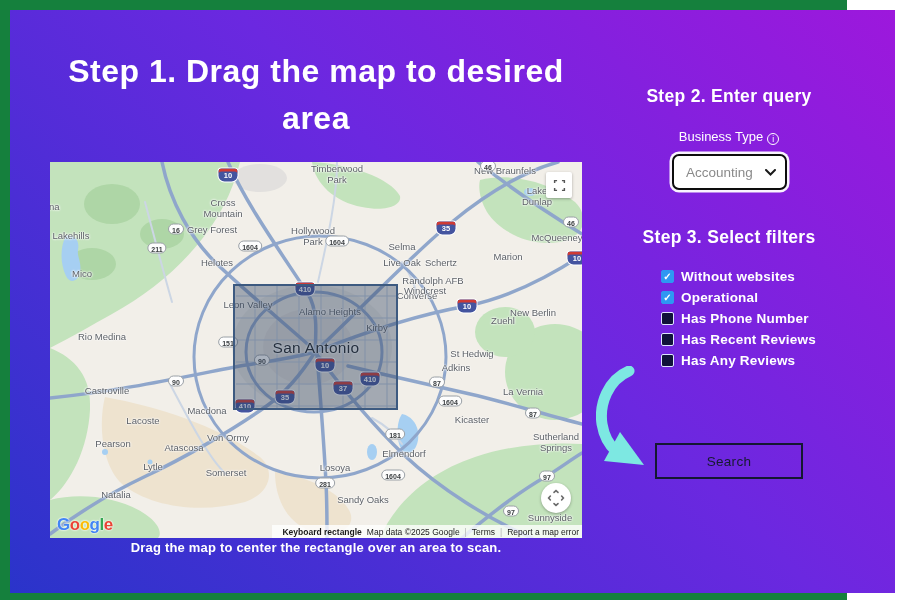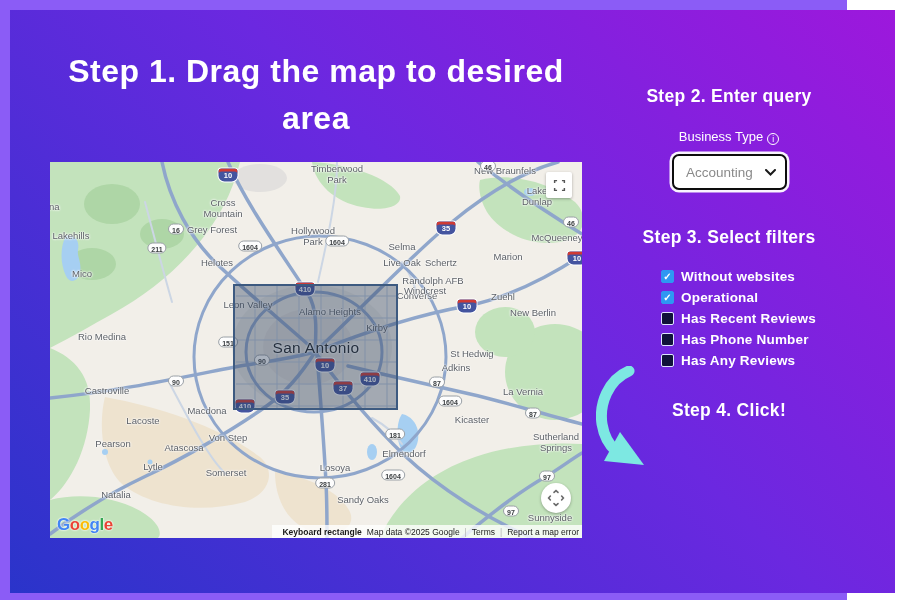--- a/index.html
+++ b/index.html
@@ -1,17 +1,17 @@
 <!DOCTYPE html>
 <html style="--grad-a: #2a34ca; --grad-b: #9d18dc; --check: #2e97f2;"><head>
 <meta charset="utf-8">
 <style>
   * { margin:0; padding:0; box-sizing:border-box; }
   html,body { width:905px; height:600px; background:#ffffff; font-family:"Liberation Sans", sans-serif; overflow:hidden; }
-  .stage { position:relative; width:847px; height:600px; background:#8b5cf6; }
+  .stage { position:relative; width:847px; height:600px; background:#15803d; }
   .bg { position:absolute; left:10px; top:10px; width:885px; height:583px;
         background:linear-gradient(45deg, var(--grad-a,#2a34ca) 0%, #6b28e0 55%, var(--grad-b,#9d18dc) 100%); }
 
   
   .h1 { position:absolute; left:56px; top:48px; width:520px; text-align:center;
         color:#fff; font-size:32px; font-weight:700; line-height:47px; letter-spacing:.5px; }
   .map-wrap { position:absolute; left:50px; top:162px; width:532px; height:376px; background:#f2efe9; overflow:hidden; cursor:grab; }
   .map-wrap svg.terrain { position:absolute; left:0; top:0; }
   .town { position:absolute; transform:translate(-50%,-50%); color:#5d6167; font-size:9.5px; line-height:10.5px;
           white-space:pre-line; text-align:center; pointer-events:none;
@@ -155,32 +155,32 @@
         <span class="town" style="left: 458px; top: 95px;">Marion</span>
         <span class="town" style="left: 507px; top: 76px;">McQueeney</span>
         <span class="town" style="left: 167px; top: 101px;">Helotes</span>
         <span class="town" style="left: 32px; top: 112px;">Mico</span>
         <span class="town" style="left: 383px; top: 119px; text-align: right;">Randolph AFB</span>
         <span class="town" style="left: 367px; top: 134px;">Converse</span>
         <span class="town" style="left: 327px; top: 129px; margin-left: 48px;">Windcrest</span>
         <span class="town" style="left: 198px; top: 143px;">Leon Valley</span>
         <span class="town" style="left: 280px; top: 150px;">Alamo Heights</span>
         <span class="town" style="left: 327px; top: 166px;">Kirby</span>
-        <span class="town" style="left: 453px; top: 135px;">Zuehl</span>
+        <span class="town" style="left: 453px; top: 159px;">Zuehl</span>
         <span class="town" style="left: 483px; top: 151px;">New Berlin</span>
         <span class="town" style="left: 52px; top: 175px;">Rio Medina</span>
         <span class="town" style="left: 422px; top: 192px;">St Hedwig</span>
         <span class="town" style="left: 406px; top: 206px;">Adkins</span>
         <span class="town" style="left: 57px; top: 229px;">Castroville</span>
         <span class="town" style="left: 473px; top: 230px;">La Vernia</span>
         <span class="town" style="left: 93px; top: 259px;">Lacoste</span>
         <span class="town" style="left: 157px; top: 249px;">Macdona</span>
         <span class="town" style="left: 422px; top: 258px;">Kicaster</span>
         <span class="town" style="left: 63px; top: 282px;">Pearson</span>
-        <span class="town" style="left: 178px; top: 276px;">Von Step</span>
+        <span class="town" style="left: 178px; top: 276px;">Von Ormy</span>
         <span class="town" style="left: 134px; top: 286px;">Atascosa</span>
         <span class="town" style="left: 506px; top: 280px;">Sutherland
 Springs</span>
         <span class="town" style="left: 354px; top: 292px;">Elmendorf</span>
         <span class="town" style="left: 285px; top: 306px;">Losoya</span>
         <span class="town" style="left: 103px; top: 305px;">Lytle</span>
         <span class="town" style="left: 176px; top: 311px;">Somerset</span>
         <span class="town" style="left: 66px; top: 333px;">Natalia</span>
         <span class="town" style="left: 313px; top: 338px;">Sandy Oaks</span>
         <span class="town" style="left: 500px; top: 356px;">Sunnyside</span>
@@ -239,20 +239,21 @@
     <div class="attr">
       <span class="lnk" style="font-weight:700;">Keyboard rectangle</span>
       <span>Map data ©2025 Google</span>
       <span class="sep">|</span>
       <span class="lnk">Terms</span>
       <span class="sep">|</span>
       <span class="lnk">Report a map error</span>
     </div>
   </div>
 
+  <div class="caption">Drag the map to center the rectangle over an area to scan.</div>
 
   <div class="rh" style="top:86px;">Step 2. Enter query</div>
 
   <div class="bt-label">
     <span>Business Type</span><span class="info">i</span>
   </div>
 
   <div class="select">
     <span class="val">Accounting</span>
     <svg width="11" height="7" viewBox="0 0 11 7">
@@ -266,32 +267,32 @@
       <div class="frow first">
         <span class="cb checked">✓</span>
         <span class="flabel">Without websites</span>
       </div>
       <div class="frow">
         <span class="cb checked">✓</span>
         <span class="flabel">Operational</span>
       </div>
       <div class="frow">
         <span class="cb"></span>
+        <span class="flabel">Has Phone Number</span>
+      </div>
+      <div class="frow">
+        <span class="cb"></span>
         <span class="flabel">Has Recent Reviews</span>
-      </div>
-      <div class="frow">
-        <span class="cb"></span>
-        <span class="flabel">Has Phone Number</span>
       </div>
       <div class="frow">
         <span class="cb"></span>
         <span class="flabel">Has Any Reviews</span>
       </div>
     </div>
 
-  <div class="rh" style="top:400px;">Step 4. Click!</div>
 
   <svg class="arrow" width="55" height="107" viewBox="0 0 55 107">
     <path d="M33,5 C12,14 3,38 6,58 C8,70 13,79 20,85" stroke="#7de8e2" stroke-width="11" fill="none" stroke-linecap="round"></path>
     <polygon points="48,99 8,95 24,66" fill="#7de8e2"></polygon>
   </svg>
 
+  <button class="search-btn">Search</button>
 </div>
 
 </body></html>

